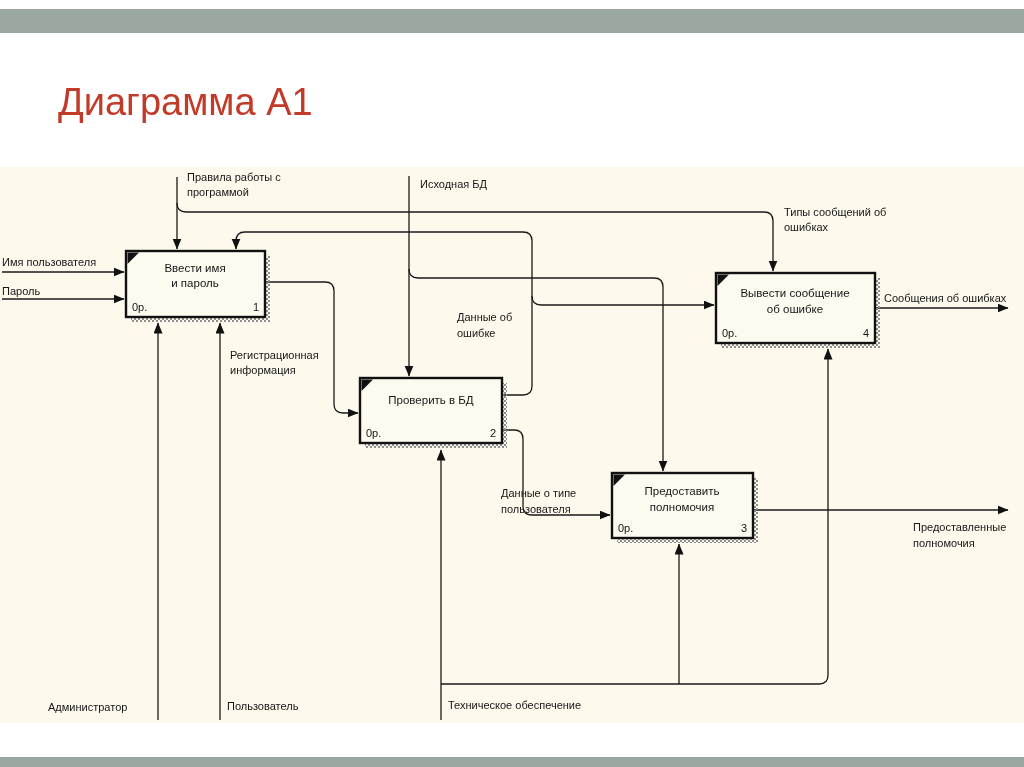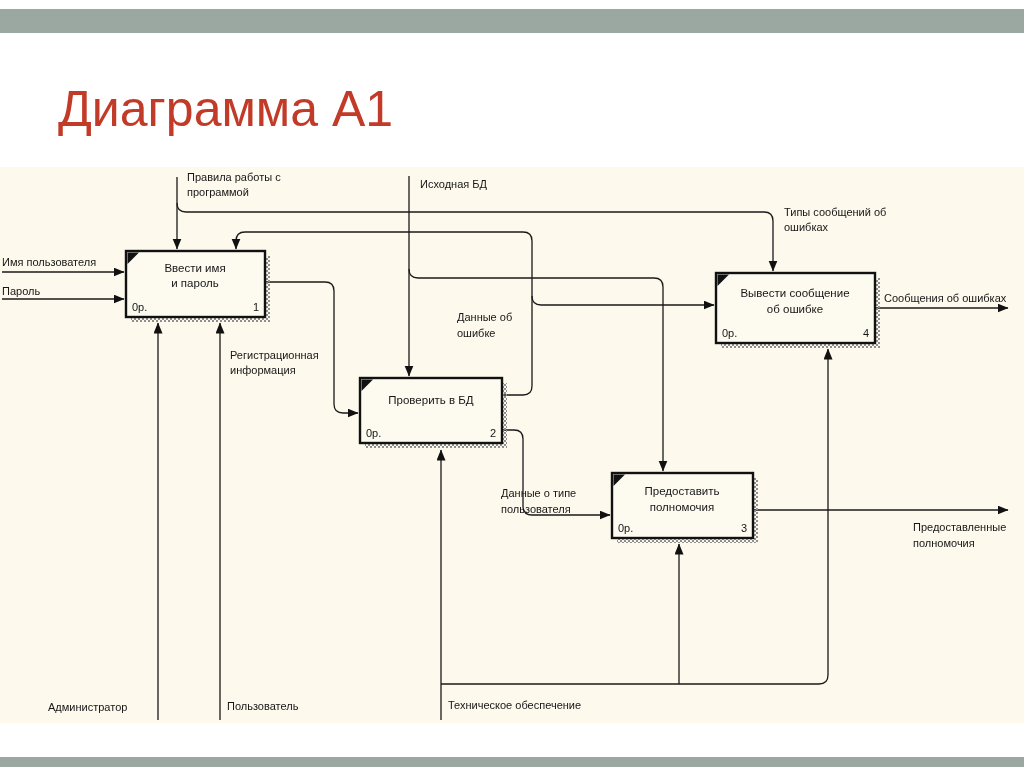--- a/index.html
+++ b/index.html
@@ -3,21 +3,21 @@
 <meta charset="utf-8">
 <style>
   html,body { margin:0; padding:0; }
   body {
     width:1024px; height:767px; position:relative; overflow:hidden;
     background:#ffffff; font-family:"Liberation Sans", sans-serif;
   }
   .top-bar { position:absolute; left:0; top:9px; width:1024px; height:24px; background:#9aa8a1; }
   .bottom-bar { position:absolute; left:0; top:757px; width:1024px; height:10px; background:#9aa8a1; }
   .slide-title {
-    position:absolute; left:58px; top:83px; font-size:50px; line-height:1.05;
+    position:absolute; left:58px; top:83px; font-size:38px; line-height:1.05;
     color:#c23a28; font-weight:400; white-space:nowrap;
   }
   .diagram-wrap { position:absolute; left:0; top:167px; width:1024px; height:556px; background:#fdf9ec; }
   svg { display:block; }
   svg text { font-family:"Liberation Sans", sans-serif; font-size:11px; fill:#161616; }
   svg text.box-title { font-size:11.5px; }
   svg path.arrow { stroke:#1a1a1a; stroke-width:1.3; fill:none; }
   svg rect.activity { fill:#fdfaf0; stroke:#111111; stroke-width:2.4; }
 </style>
 </head>

